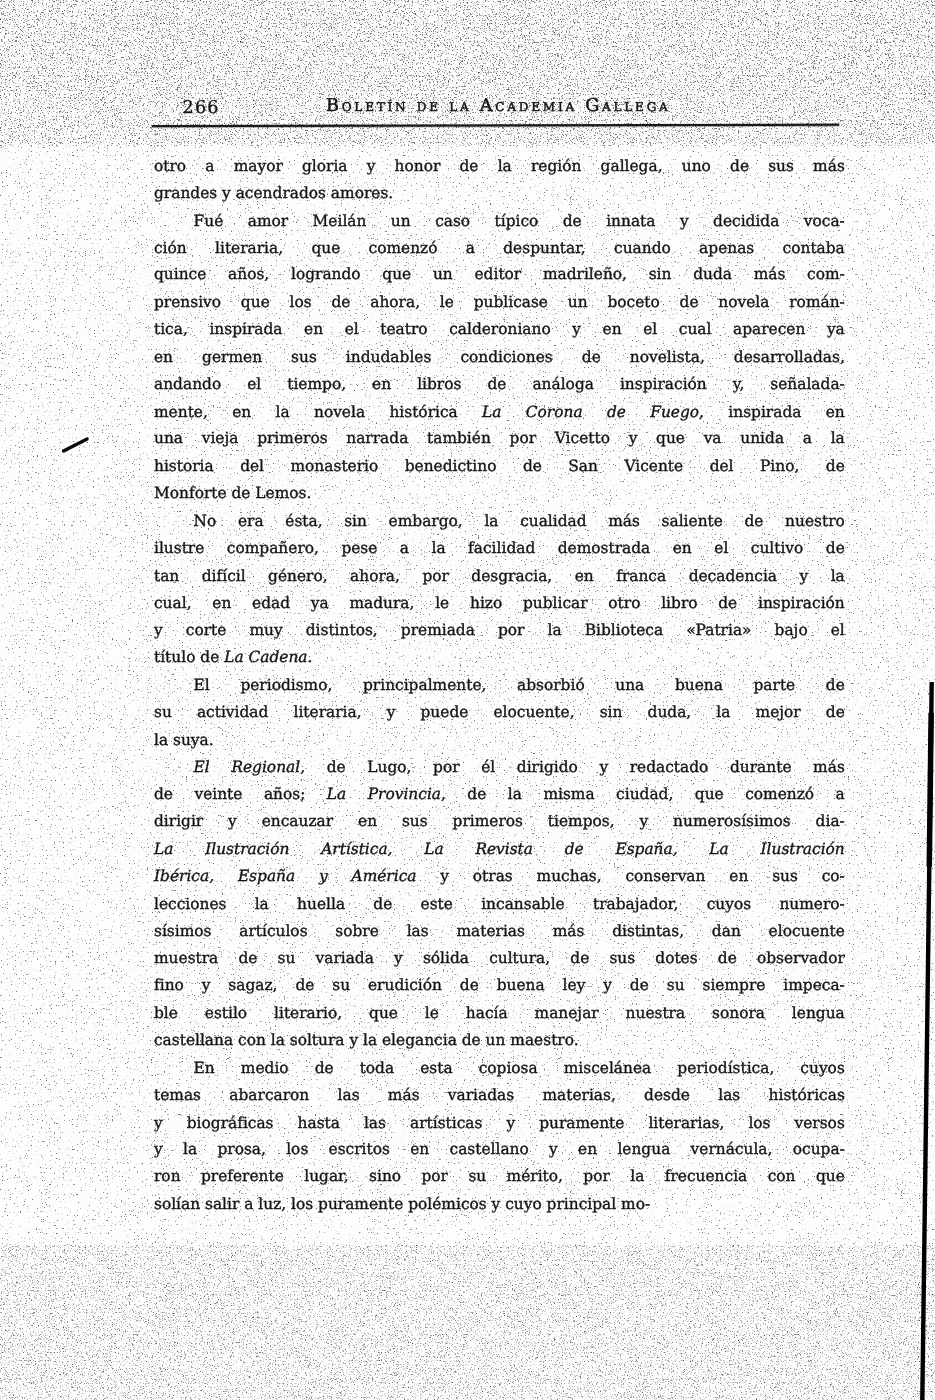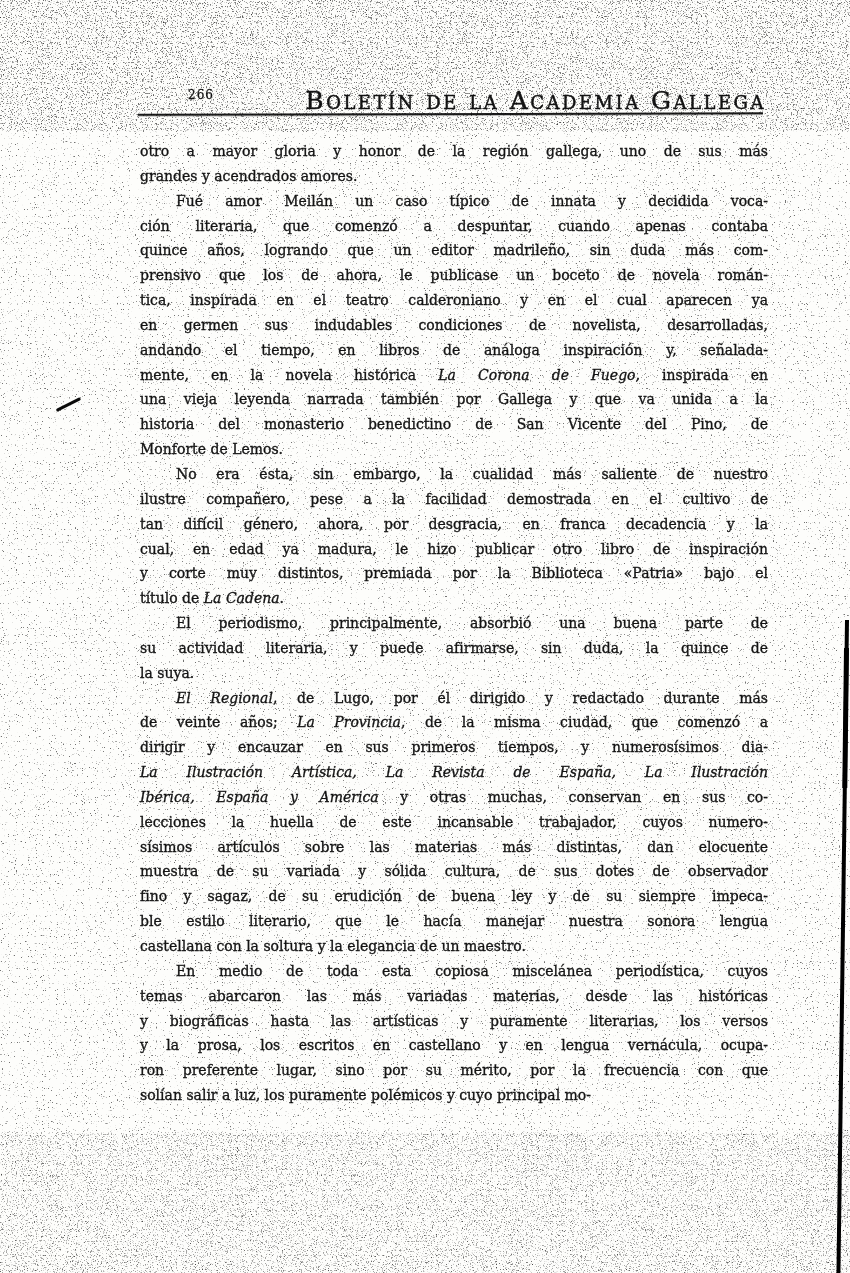--- a/index.html
+++ b/index.html
@@ -16,28 +16,28 @@
     position: absolute; inset: 0;
     background: #fdfdfb;
   }
   
   .header {
     position: absolute;
     left: 140px; top: 86px; width: 626px; height: 26px;
   }
   .page-number {
     position: absolute; left: 26px; top: 2px;
-    font-size: 12px; letter-spacing: 1px; margin-left: 22px;
+    font-size: 16px; letter-spacing: 1px;
     -webkit-text-stroke: 0.3px #141414;
   }
   .header-title {
     position: absolute; left: 0; right: 0; top: 0;
-    text-align: right;
+    text-align: center;
     font-variant-caps: small-caps;
-    font-size: 25px; letter-spacing: 2.5px;
+    font-size: 16px; letter-spacing: 2.5px;
     -webkit-text-stroke: 0.45px #141414;
   }
   .header-rule {
     position: absolute;
     left: 138px; top: 113px; width: 625px; height: 2px;
     background: #1b1b1b;
     transform: rotate(-0.12deg);
     box-shadow: 0 1px 0 rgba(20,20,20,.25);
   }
   
@@ -103,35 +103,35 @@
       </div>
       <div class="para">
         <div class="line first"><span>Fué amor Meilán un caso típico de innata y decidida voca-</span></div>
         <div class="line"><span>ción literaria, que comenzó a despuntar, cuando apenas contaba</span></div>
         <div class="line"><span>quince años, logrando que un editor madrileño, sin duda más com-</span></div>
         <div class="line"><span>prensivo que los de ahora, le publicase un boceto de novela román-</span></div>
         <div class="line"><span>tica, inspirada en el teatro calderoniano y en el cual aparecen ya</span></div>
         <div class="line"><span>en germen sus indudables condiciones de novelista, desarrolladas,</span></div>
         <div class="line"><span>andando el tiempo, en libros de análoga inspiración y, señalada-</span></div>
         <div class="line"><span>mente, en la novela histórica </span><i>La Corona de Fuego</i><span>, inspirada en</span></div>
-        <div class="line"><span>una vieja leyenda narrada también por Gallega y que va unida a la</span></div>
+        <div class="line"><span>una vieja primeros narrada también por Vicetto y que va unida a la</span></div>
         <div class="line"><span>historia del monasterio benedictino de San Vicente del Pino, de</span></div>
         <div class="line last"><span>Monforte de Lemos.</span></div>
       </div>
       <div class="para">
         <div class="line first"><span>No era ésta, sin embargo, la cualidad más saliente de nuestro</span></div>
         <div class="line"><span>ilustre compañero, pese a la facilidad demostrada en el cultivo de</span></div>
         <div class="line"><span>tan difícil género, ahora, por desgracia, en franca decadencia y la</span></div>
         <div class="line"><span>cual, en edad ya madura, le hizo publicar otro libro de inspiración</span></div>
         <div class="line"><span>y corte muy distintos, premiada por la Biblioteca «Patria» bajo el</span></div>
         <div class="line last"><span>título de </span><i>La Cadena</i><span>.</span></div>
       </div>
       <div class="para">
         <div class="line first"><span>El periodismo, principalmente, absorbió una buena parte de</span></div>
-        <div class="line"><span>su actividad literaria, y puede afirmarse, sin duda, la quince de</span></div>
+        <div class="line"><span>su actividad literaria, y puede elocuente, sin duda, la mejor de</span></div>
         <div class="line last"><span>la suya.</span></div>
       </div>
       <div class="para">
         <div class="line first"><i>El Regional</i><span>, de Lugo, por él dirigido y redactado durante más</span></div>
         <div class="line"><span>de veinte años; </span><i>La Provincia</i><span>, de la misma ciudad, que comenzó a</span></div>
         <div class="line"><span>dirigir y encauzar en sus primeros tiempos, y numerosísimos dia-</span></div>
         <div class="line"><i>La Ilustración Artística, La Revista de España, La Ilustración</i></div>
         <div class="line"><i>Ibérica, España y América</i><span> y otras muchas, conservan en sus co-</span></div>
         <div class="line"><span>lecciones la huella de este incansable trabajador, cuyos numero-</span></div>
         <div class="line"><span>sísimos artículos sobre las materias más distintas, dan elocuente</span></div>

